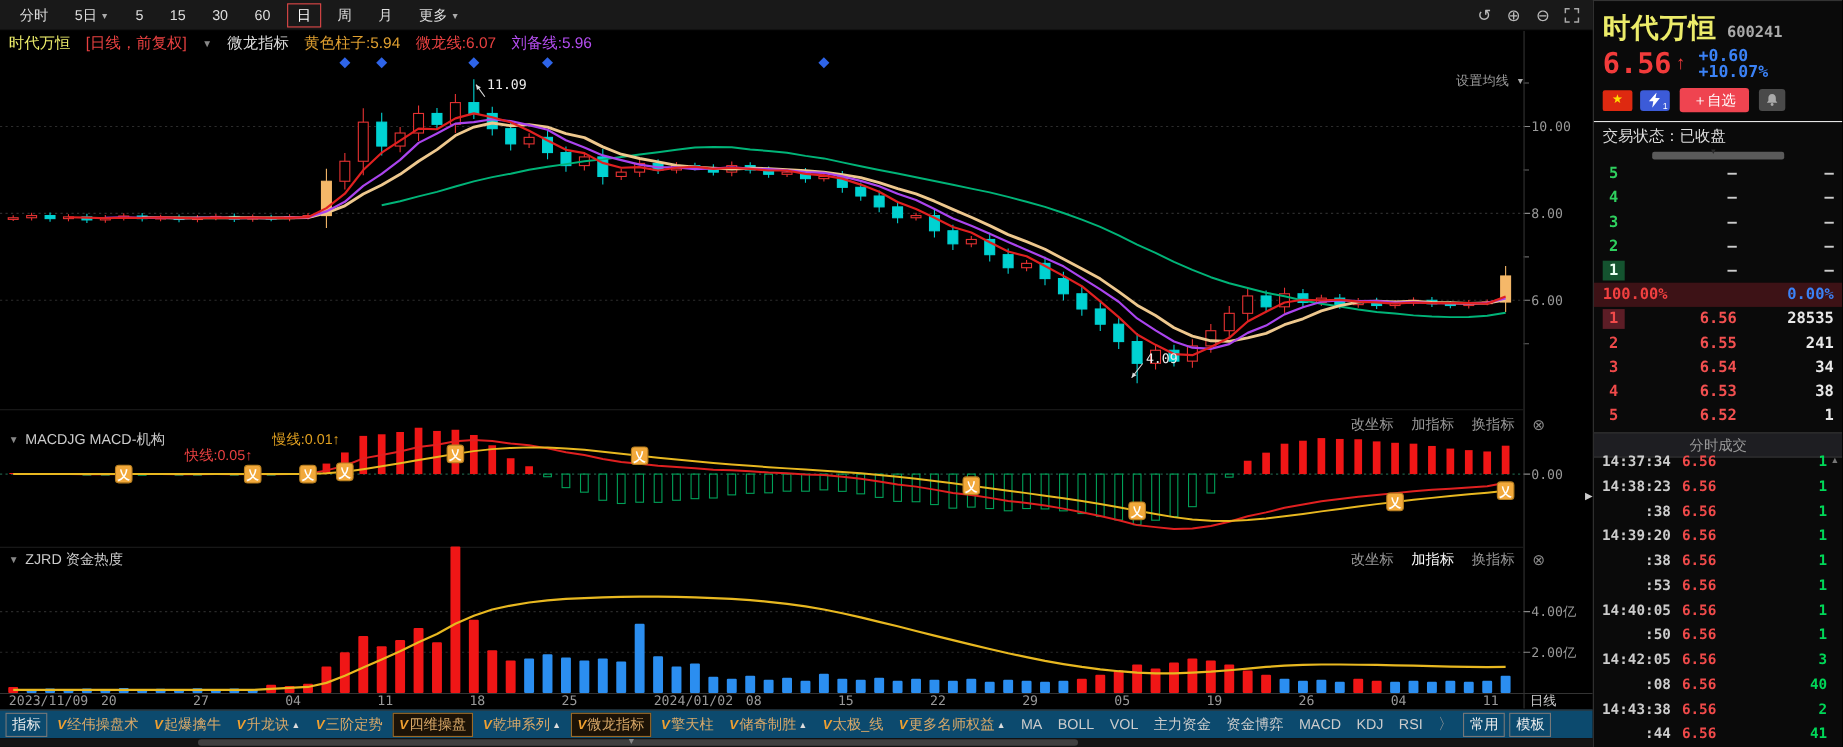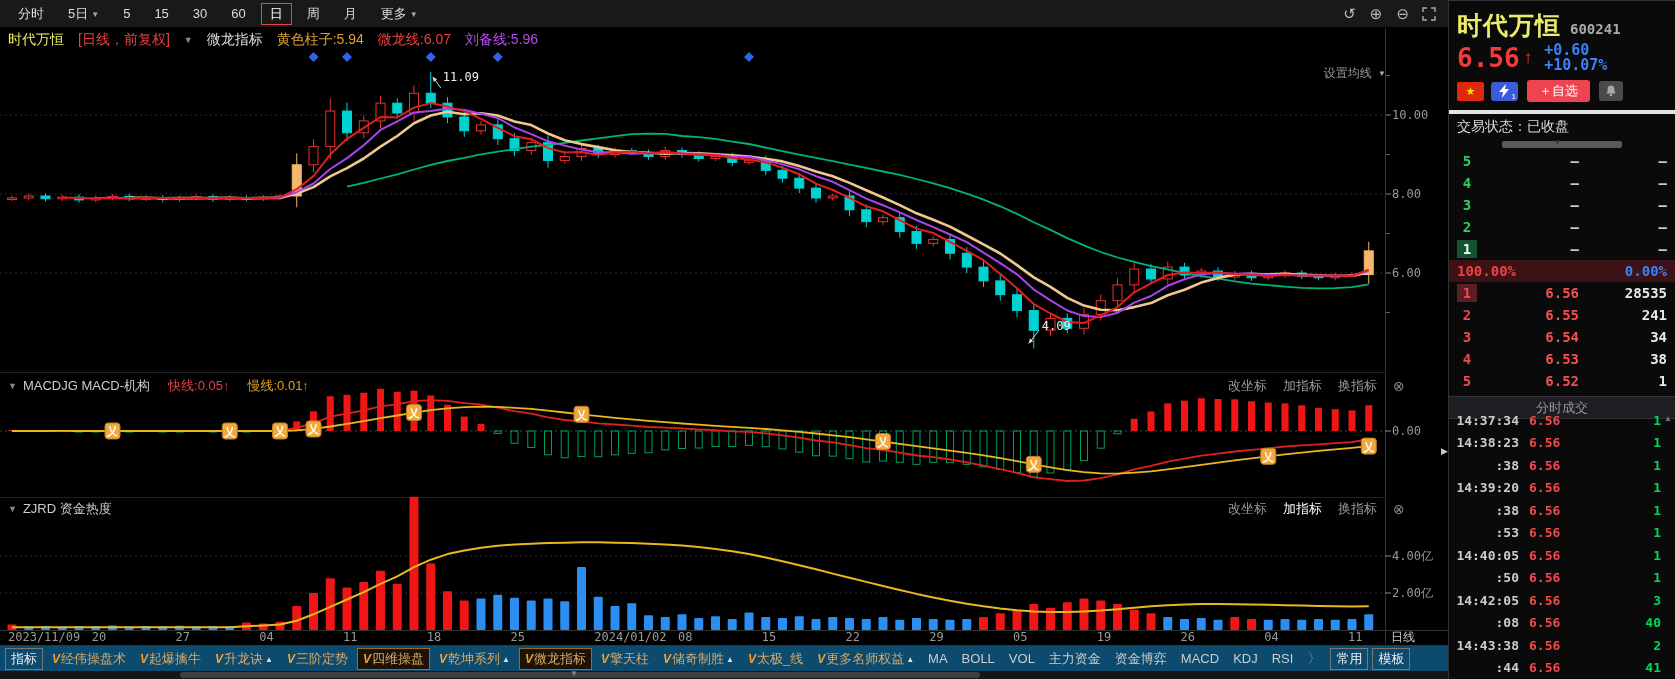--- a/index.html
+++ b/index.html
@@ -17,21 +17,21 @@
   .tb-ico{color:#bbb;font-size:15px;margin:0 7px;cursor:pointer;}
   .dot:after{content:"";position:absolute;top:0;right:-1px;width:5px;height:5px;border-radius:50%;background:#f03030;}
   .exp{margin:0 6px;cursor:pointer;display:flex;align-items:center;}
   
   .legend{position:absolute;left:8px;top:31px;display:flex;align-items:center;font-size:14px;white-space:nowrap;z-index:5;}
   .legend span{margin-right:14px;}
   .setma{position:absolute;top:33px;left:1300px;width:86px;text-align:right;color:#999;font-size:12px;z-index:5;margin-top:32px;}
   
   .phead{position:absolute;left:8px;display:flex;align-items:center;font-size:13px;color:#ccc;white-space:nowrap;z-index:5;}
   .phead .tri{color:#888;font-size:9px;margin-right:6px;}
-  .phead .v-red{color:#e84040;margin-left:18px;}
+  .phead .v-red{color:#e84040;margin-left:18px;margin-top:28px;}
   .phead .v-yel{color:#e0a020;margin-left:18px;}
   .pctrl{position:absolute;display:flex;align-items:center;font-size:13px;color:#999;z-index:5;}
   .pctrl span{margin-left:16px;cursor:pointer;}
   .pctrl .on{color:#fff;}
   .pctrl .x{color:#888;font-size:14px;}
   
   .tabbar{position:absolute;left:0;top:645px;width:1448px;height:26px;background:#0c4a6e;border-top:1px solid #333;
           display:flex;align-items:center;padding:0 3px;box-sizing:border-box;overflow:hidden;white-space:nowrap;}
   .tab{font-size:13px;color:#d8a868;padding:1px 5px;margin:0 2px;cursor:pointer;flex:none;}
   .tab .vip{color:#f0a030;font-weight:bold;font-style:italic;font-size:12px;margin-right:1px;}
@@ -53,21 +53,21 @@
   .q-price{font-size:26px;font-weight:bold;color:#f23b3b;}
   .q-uparr{color:#f23b3b;font-size:17px;font-weight:bold;margin:0 4px;}
   .q-chg{display:flex;flex-direction:column;font-size:15px;color:#3b82f6;font-weight:bold;line-height:15px;margin-left:8px;}
   .q-icons{padding:4px 8px;display:flex;align-items:center;height:24px;}
   .flag{width:27px;height:19px;background:#de2910;border-radius:2px;color:#ffde00;font-size:11px;line-height:19px;text-align:center;margin-right:7px;}
   .bolt{width:27px;height:19px;background:#3c5bd8;border-radius:3px;margin-right:9px;position:relative;color:#fff;text-align:center;}
   .bolt svg{margin-top:2px;}
   .bolt i{position:absolute;right:2px;bottom:0;font-style:normal;font-size:8px;}
   .favbtn{background:#ef4450;color:#fff;font-size:13px;border-radius:3px;padding:2px 12px;margin-right:9px;cursor:pointer;}
   .bell{width:24px;height:20px;background:#4a4a4a;border-radius:3px;display:flex;align-items:center;justify-content:center;cursor:pointer;}
-  .q-status{margin-top:3px;border-top:4px solid #e5e5e5;padding:4px 8px 3px;font-size:14px;color:#ddd;height:19px;}
+  .q-status{margin-top:3px;border-top:1px solid #e5e5e5;padding:4px 8px 3px;font-size:14px;color:#ddd;height:19px;}
   .bookhandle{margin:1px auto 2px;width:120px;height:7px;background:#5a5a5a;border-radius:2px;position:relative;cursor:pointer;}
   .bookhandle:after{content:"▼";position:absolute;left:52px;top:-3px;font-size:7px;color:#2a2a2a;}
   .b-row{height:22px;display:flex;align-items:center;font-size:14px;font-weight:bold;font-family:"DejaVu Sans Mono",monospace;padding:0 8px;}
   .lv{width:20px;height:18px;line-height:18px;text-align:center;margin-right:4px;}
   .lv.sell{color:#2fd05f;}
   .lv.buy{color:#f04a4a;}
   .lv.hl-sell{background:#14532f;color:#eafff2;}
   .lv.hl-buy{background:#5c1d26;}
   .b-price{flex:1;text-align:right;color:#ccc;padding-right:26px;}
   .b-price.red{color:#f25050;}

